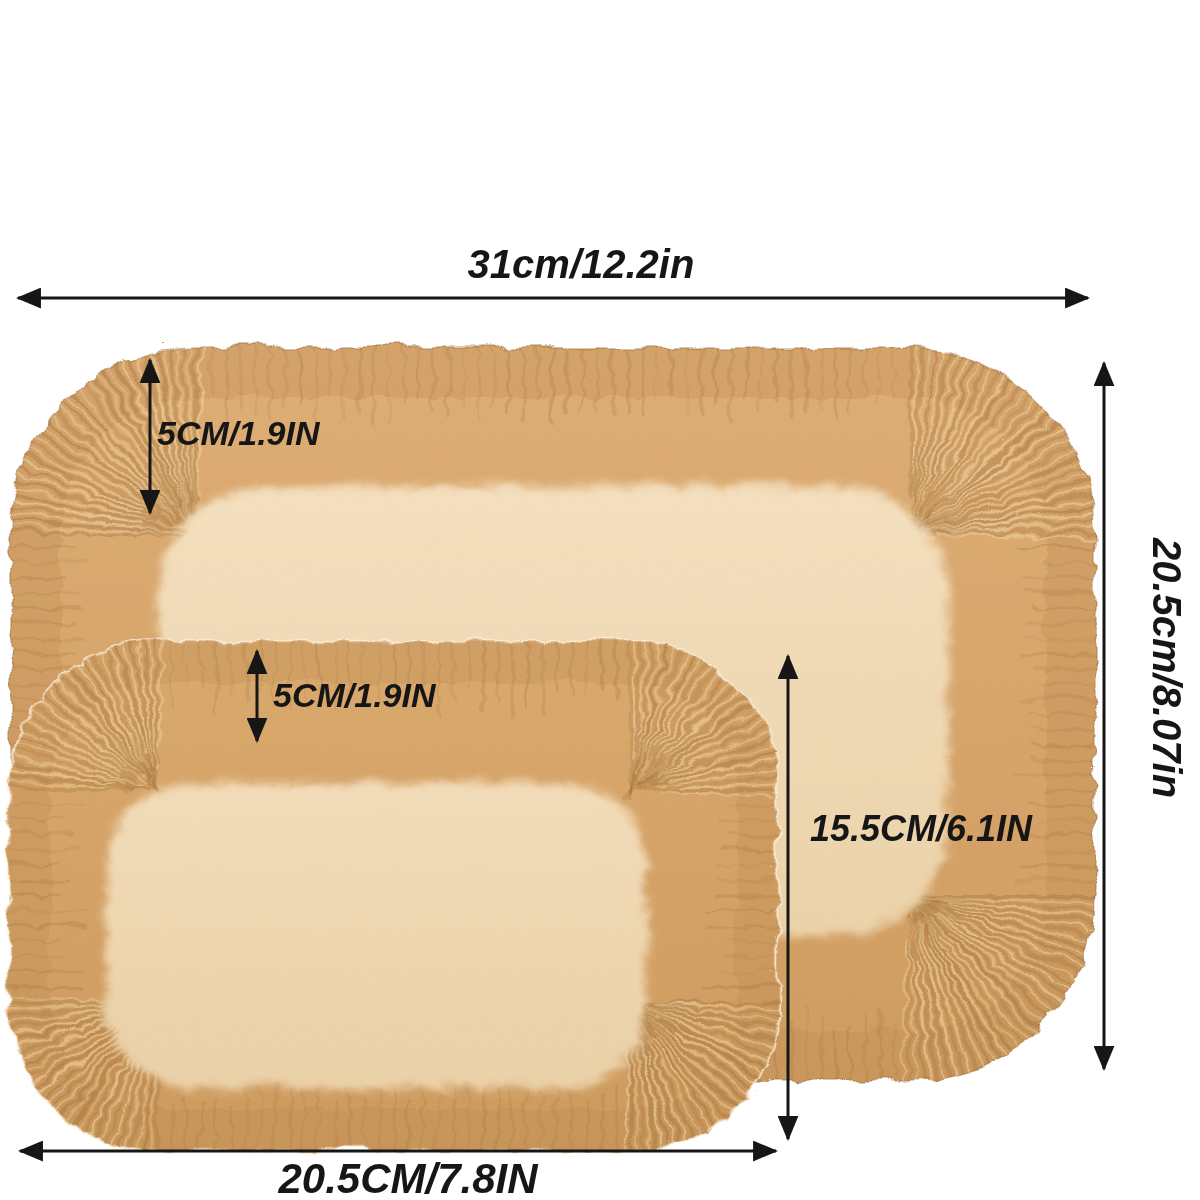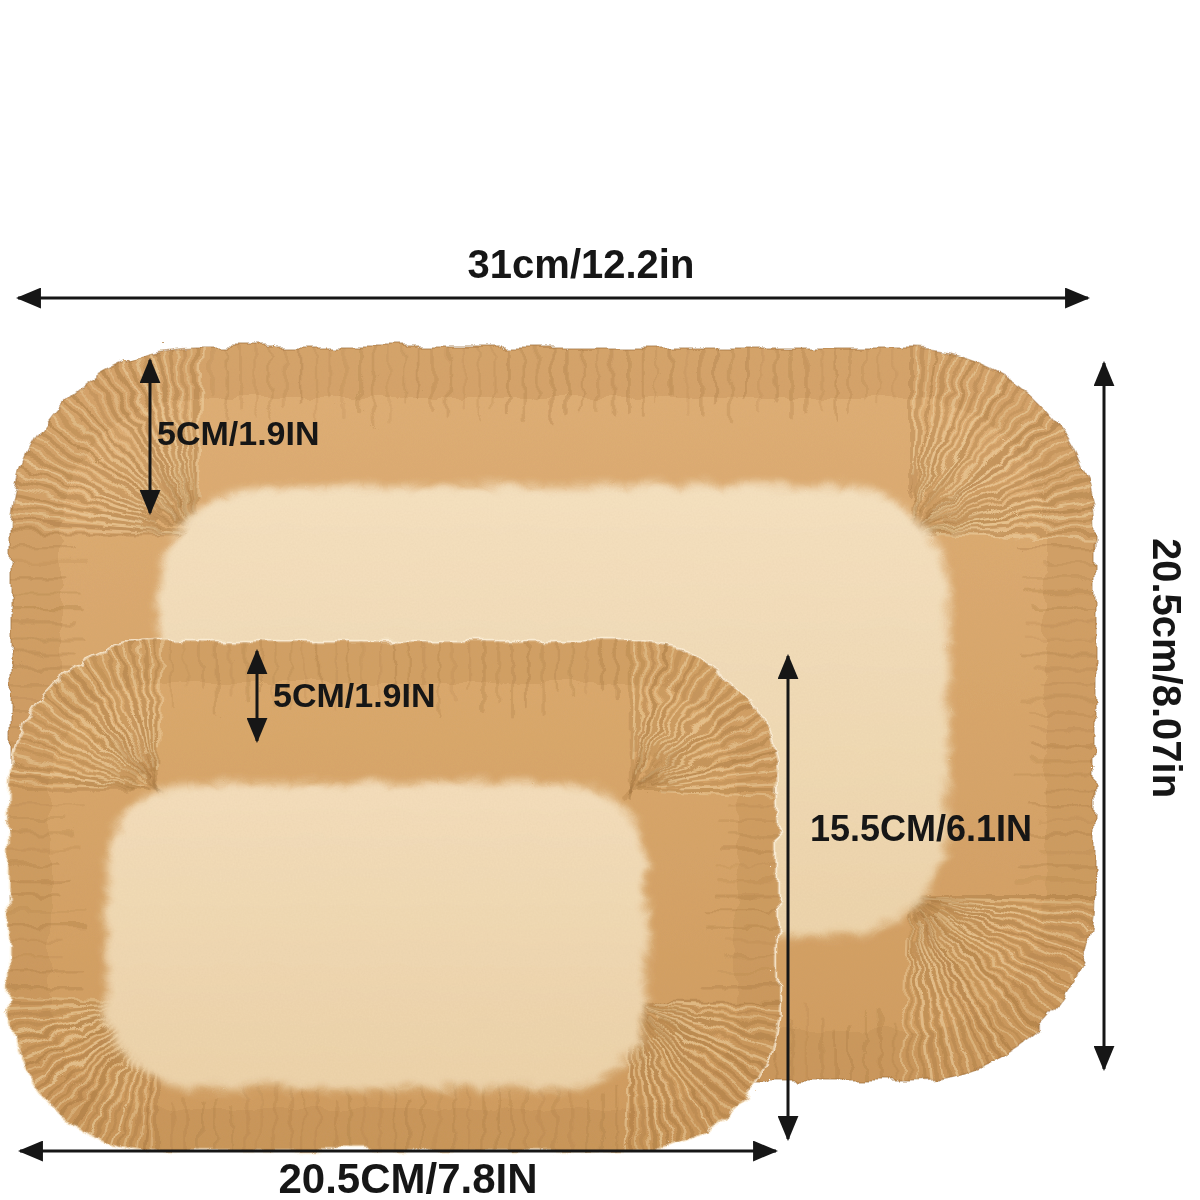--- a/index.html
+++ b/index.html
@@ -1,16 +1,16 @@
 <!DOCTYPE html>
 <html><head>
 <meta charset="utf-8">
 <style>
   html,body{margin:0;padding:0;background:#fff;}
-  .stage{width:1200px;height:1200px;position:relative;overflow:hidden;background:#fff;}
+  .stage{width:1200px;height:1200px;position:relative;overflow:hidden;background:#fff;font-style:italic;}
   .lbl{font-family:"Liberation Sans",sans-serif;font-weight:bold;}
   svg{display:block;}
 </style>
 </head>
 <body>
 
 <div class="stage">
 <svg width="1200" height="1200" viewBox="0 0 1200 1200">
   <defs>
     <marker id="ah" viewBox="0 0 12 10" refX="11" refY="5" markerUnits="userSpaceOnUse" markerWidth="25" markerHeight="21" orient="auto-start-reverse">

